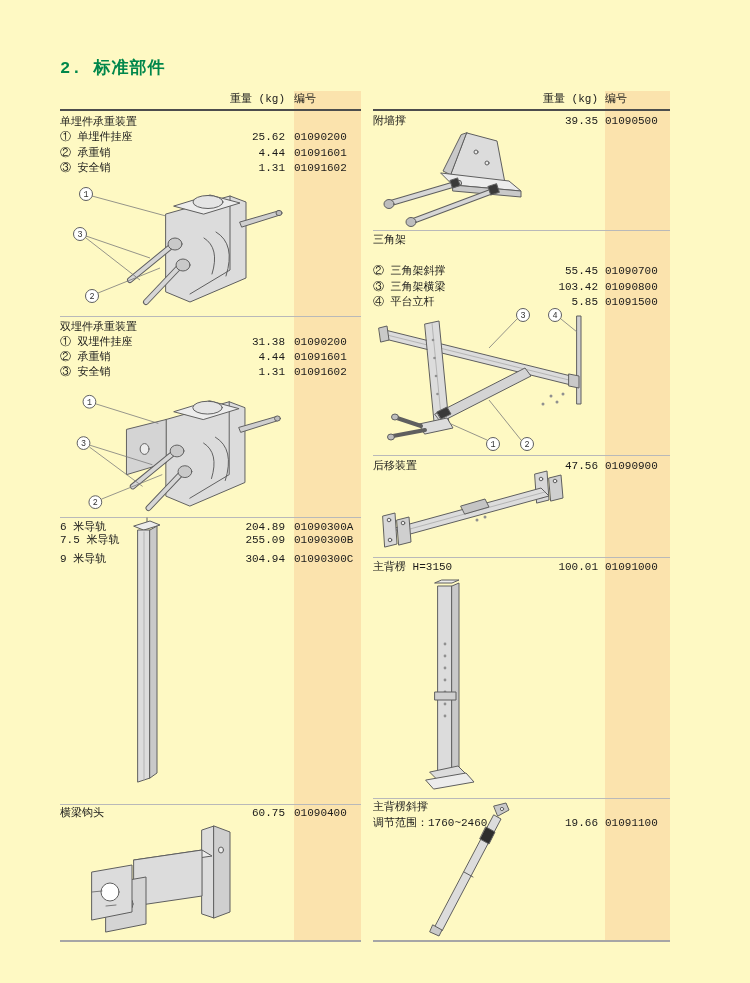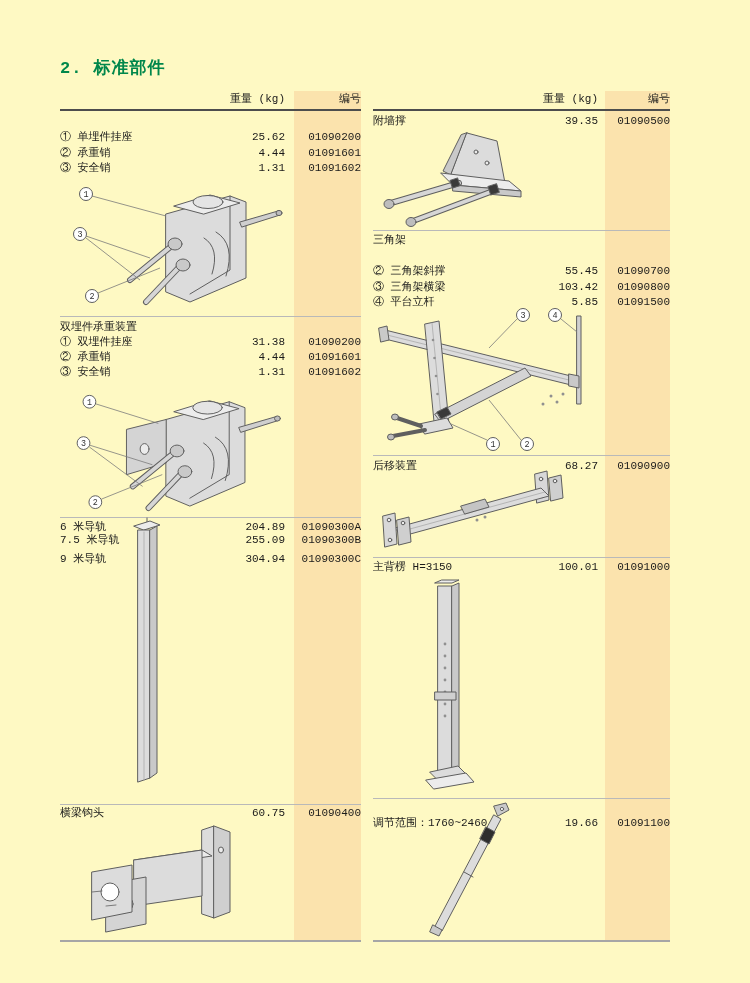--- a/index.html
+++ b/index.html
@@ -9,21 +9,21 @@
   .band{position:absolute;top:91px;height:849px;background:#FBE3AD;}
   .band-l{left:294px;width:67px;}
   .band-r{left:605px;width:65px;}
   .lrow,.rrow{position:absolute;height:16px;font-size:11px;line-height:16px;}
   .lrow{left:60px;width:301px;}
   .rrow{left:373px;width:297px;}
   .lbl{position:absolute;left:0;top:0;white-space:nowrap;}
   .wt{position:absolute;top:0;width:110px;text-align:right;}
   .lrow .wt{right:76px;}
   .rrow .wt{right:72px;}
-  .code{position:absolute;top:0;text-align:right;}
+  .code{position:absolute;top:0;text-align:left;}
   .lrow .code{left:234px;width:67px;}
   .rrow .code{left:232px;width:65px;}
   .hline{position:absolute;height:2px;background:#4d4d4d;}
   .sep{position:absolute;height:1px;background:#b9b9b9;}
   .bline{position:absolute;height:2px;background:#a6a6a6;}
   svg{position:absolute;overflow:visible;}
   .art{stroke:#5f5f5f;stroke-width:1;fill:#dcdcdc;stroke-linejoin:round;stroke-linecap:round;}
   .co circle{fill:#ffffff;stroke:#5f5f5f;stroke-width:1;}
   .co line{stroke:#7a7a7a;stroke-width:0.8;}
   .co text{font-size:8.5px;fill:#333;text-anchor:middle;stroke:none;}
@@ -42,20 +42,23 @@
     <span class="wt">重量 (kg)</span>
     <span class="code">编号</span>
   </div>
   <div class="rrow" style="top:91px">
     <span class="wt">重量 (kg)</span>
     <span class="code">编号</span>
   </div>
   <div class="hline" style="left:60px;top:109px;width:301px"></div>
   <div class="hline" style="left:373px;top:109px;width:297px"></div>
 
+  <div class="lrow" style="top:114px">
+    <span class="lbl">单埋件承重装置</span>
+  </div>
   <div class="lrow" style="top:129px">
     <span class="lbl">① 单埋件挂座</span>
     <span class="wt">25.62</span>
     <span class="code">01090200</span>
   </div>
   <div class="lrow" style="top:145px">
     <span class="lbl">② 承重销</span>
     <span class="wt">4.44</span>
     <span class="code">01091601</span>
   </div>
@@ -303,21 +306,21 @@
       <line x1="148" y1="134" x2="116" y2="94"></line>
         <circle cx="154" cy="138" r="6.5"></circle>
       <text x="154" y="141">2</text>
     </g>
   </svg>
 
   <div class="sep" style="left:373px;top:455px;width:297px"></div>
 
   <div class="rrow" style="top:458px">
     <span class="lbl">后移装置</span>
-    <span class="wt">68.27</span>
+    <span class="wt">47.56</span>
     <span class="code">01090900</span>
   </div>
 
   <svg style="left:373px;top:464px" width="225" height="90" viewBox="0 0 225 90">
     <g class="art">
       <polygon points="162,10 174,7 176,36 164,39" fill="#d8d8d8"></polygon>
       <polygon points="176,14 188,11 190,34 178,37" fill="#cfcfcf"></polygon>
       <circle cx="168" cy="15" r="1.8" fill="#ececec"></circle>
       <circle cx="182" cy="17" r="1.8" fill="#ececec"></circle>
       <circle cx="169" cy="32" r="1.8" fill="#ececec"></circle>
@@ -355,20 +358,23 @@
       <circle cx="43" cy="130" r="1.4" fill="#909090" stroke="none"></circle>
       <circle cx="43" cy="142" r="1.4" fill="#909090" stroke="none"></circle>
       <rect x="33" y="118" width="21" height="8" fill="#d0d0d0"></rect>
       <polygon points="28,198 56,192 66,202 38,208"></polygon>
       <polygon points="24,206 64,199 72,208 32,215" fill="#ececec"></polygon>
     </g>
   </svg>
 
   <div class="sep" style="left:373px;top:798px;width:297px"></div>
 
+  <div class="rrow" style="top:799px">
+    <span class="lbl">主背楞斜撑</span>
+  </div>
   <div class="rrow" style="top:815px">
     <span class="lbl">调节范围：1760~2460</span>
     <span class="wt">19.66</span>
     <span class="code">01091100</span>
   </div>
 
   <svg style="left:418px;top:803px" width="110" height="137" viewBox="0 0 110 137">
     <g class="art">
       <polygon points="76,3 88,0 91,7 80,13" fill="#c9c9c9"></polygon>
       <circle cx="84" cy="6" r="1.6" fill="#ffffff"></circle>

